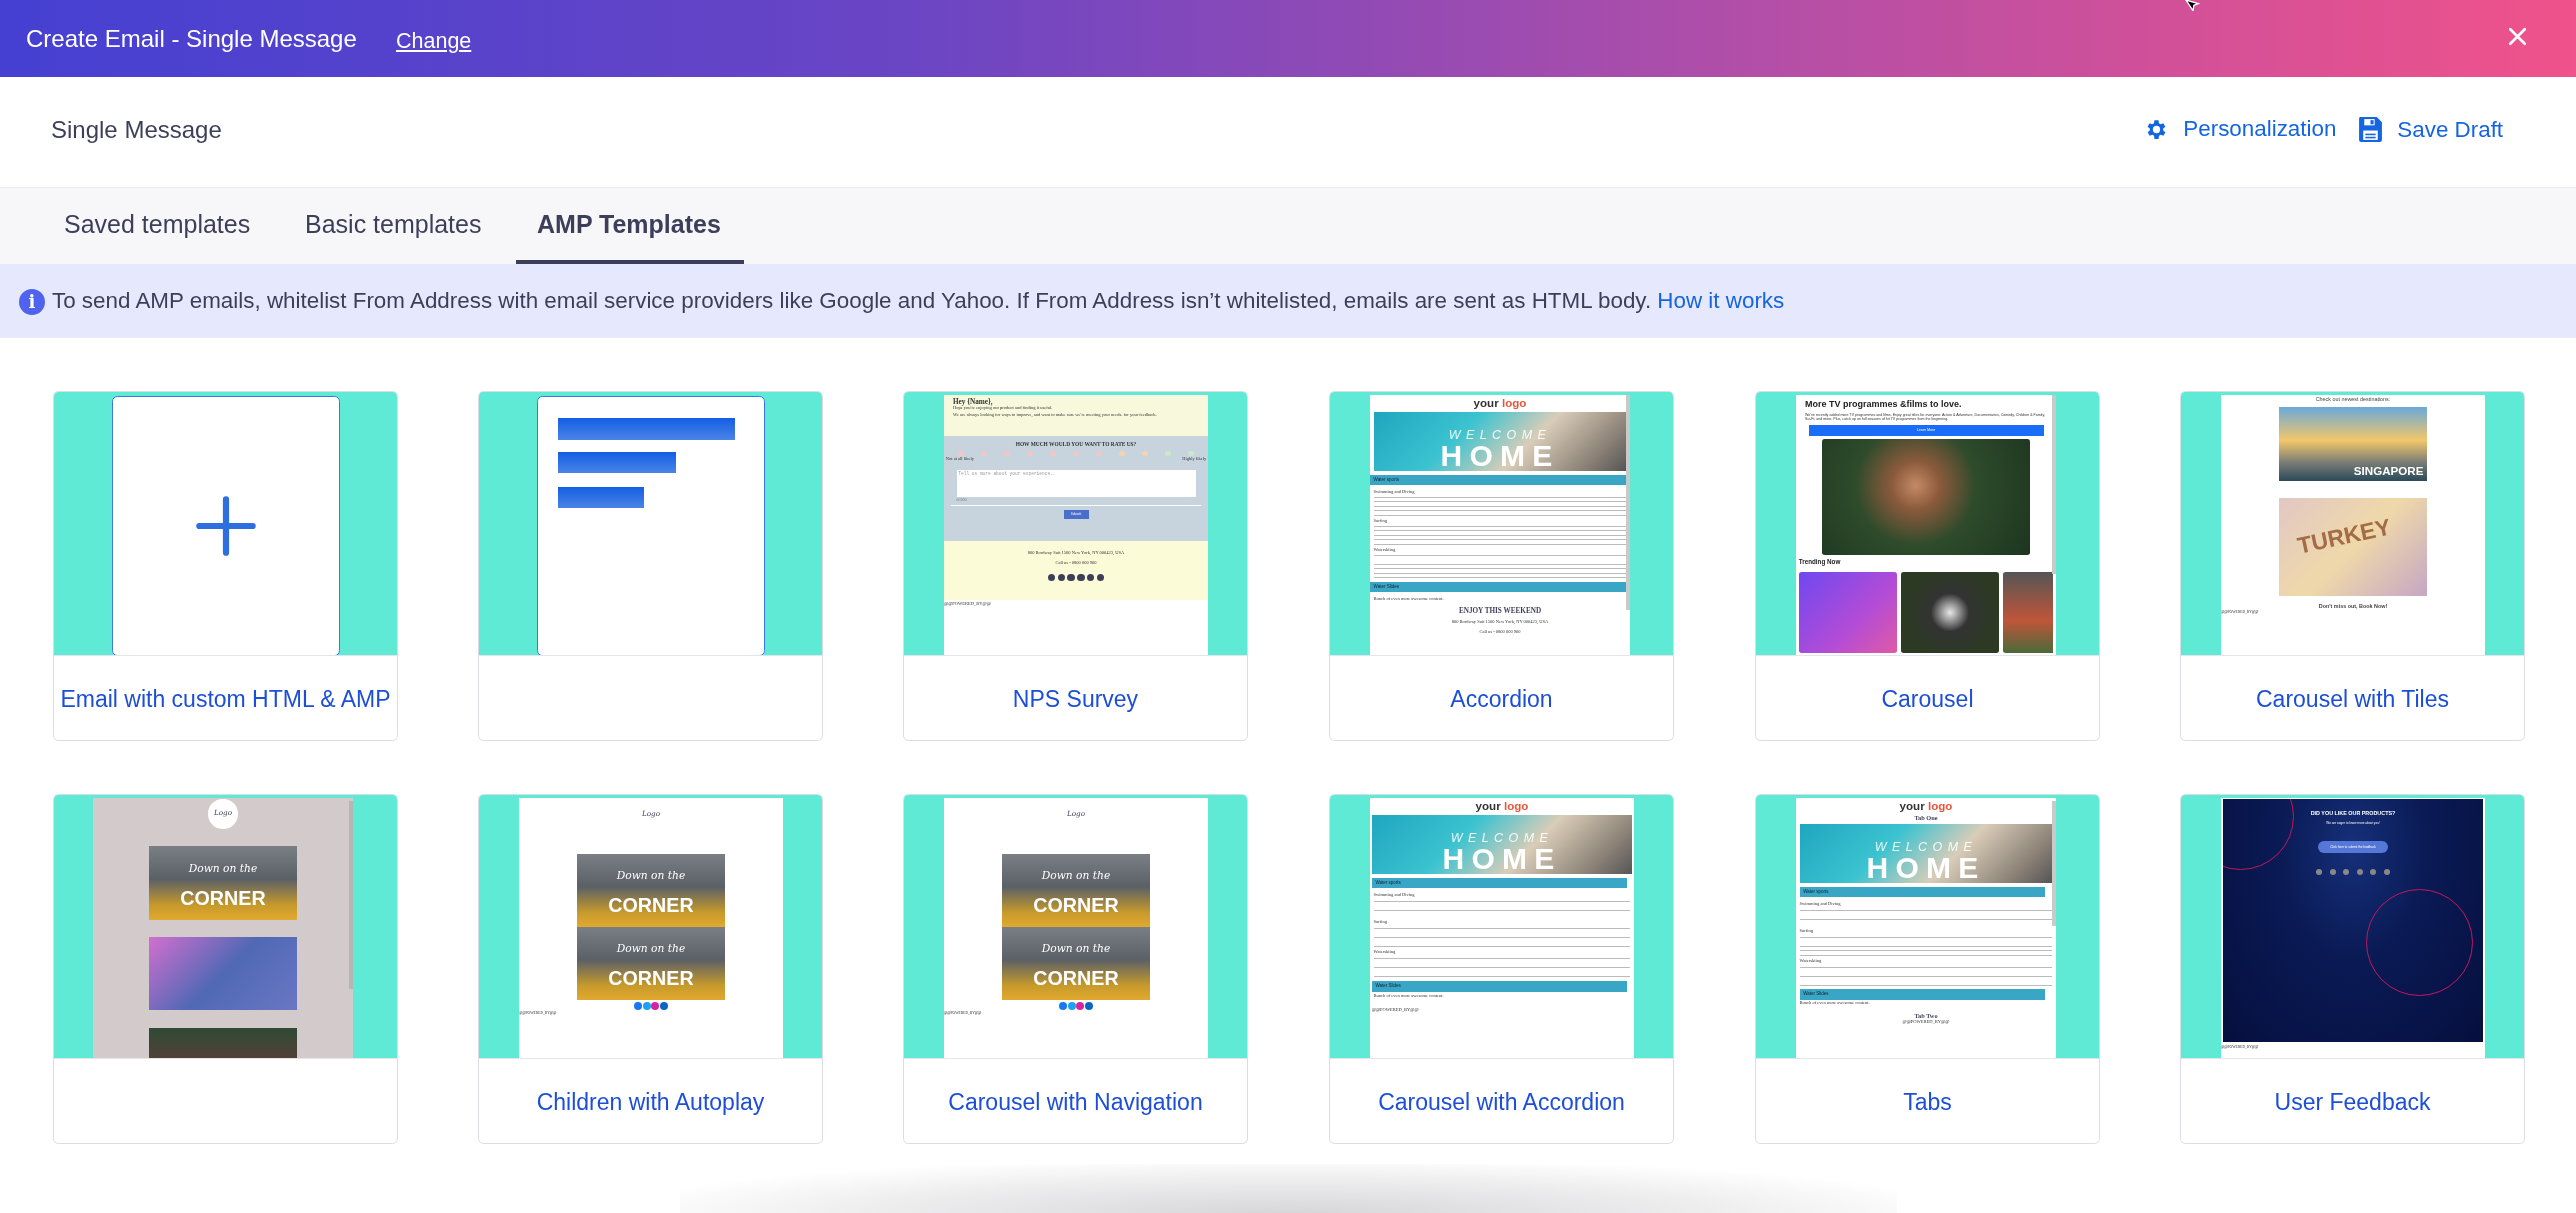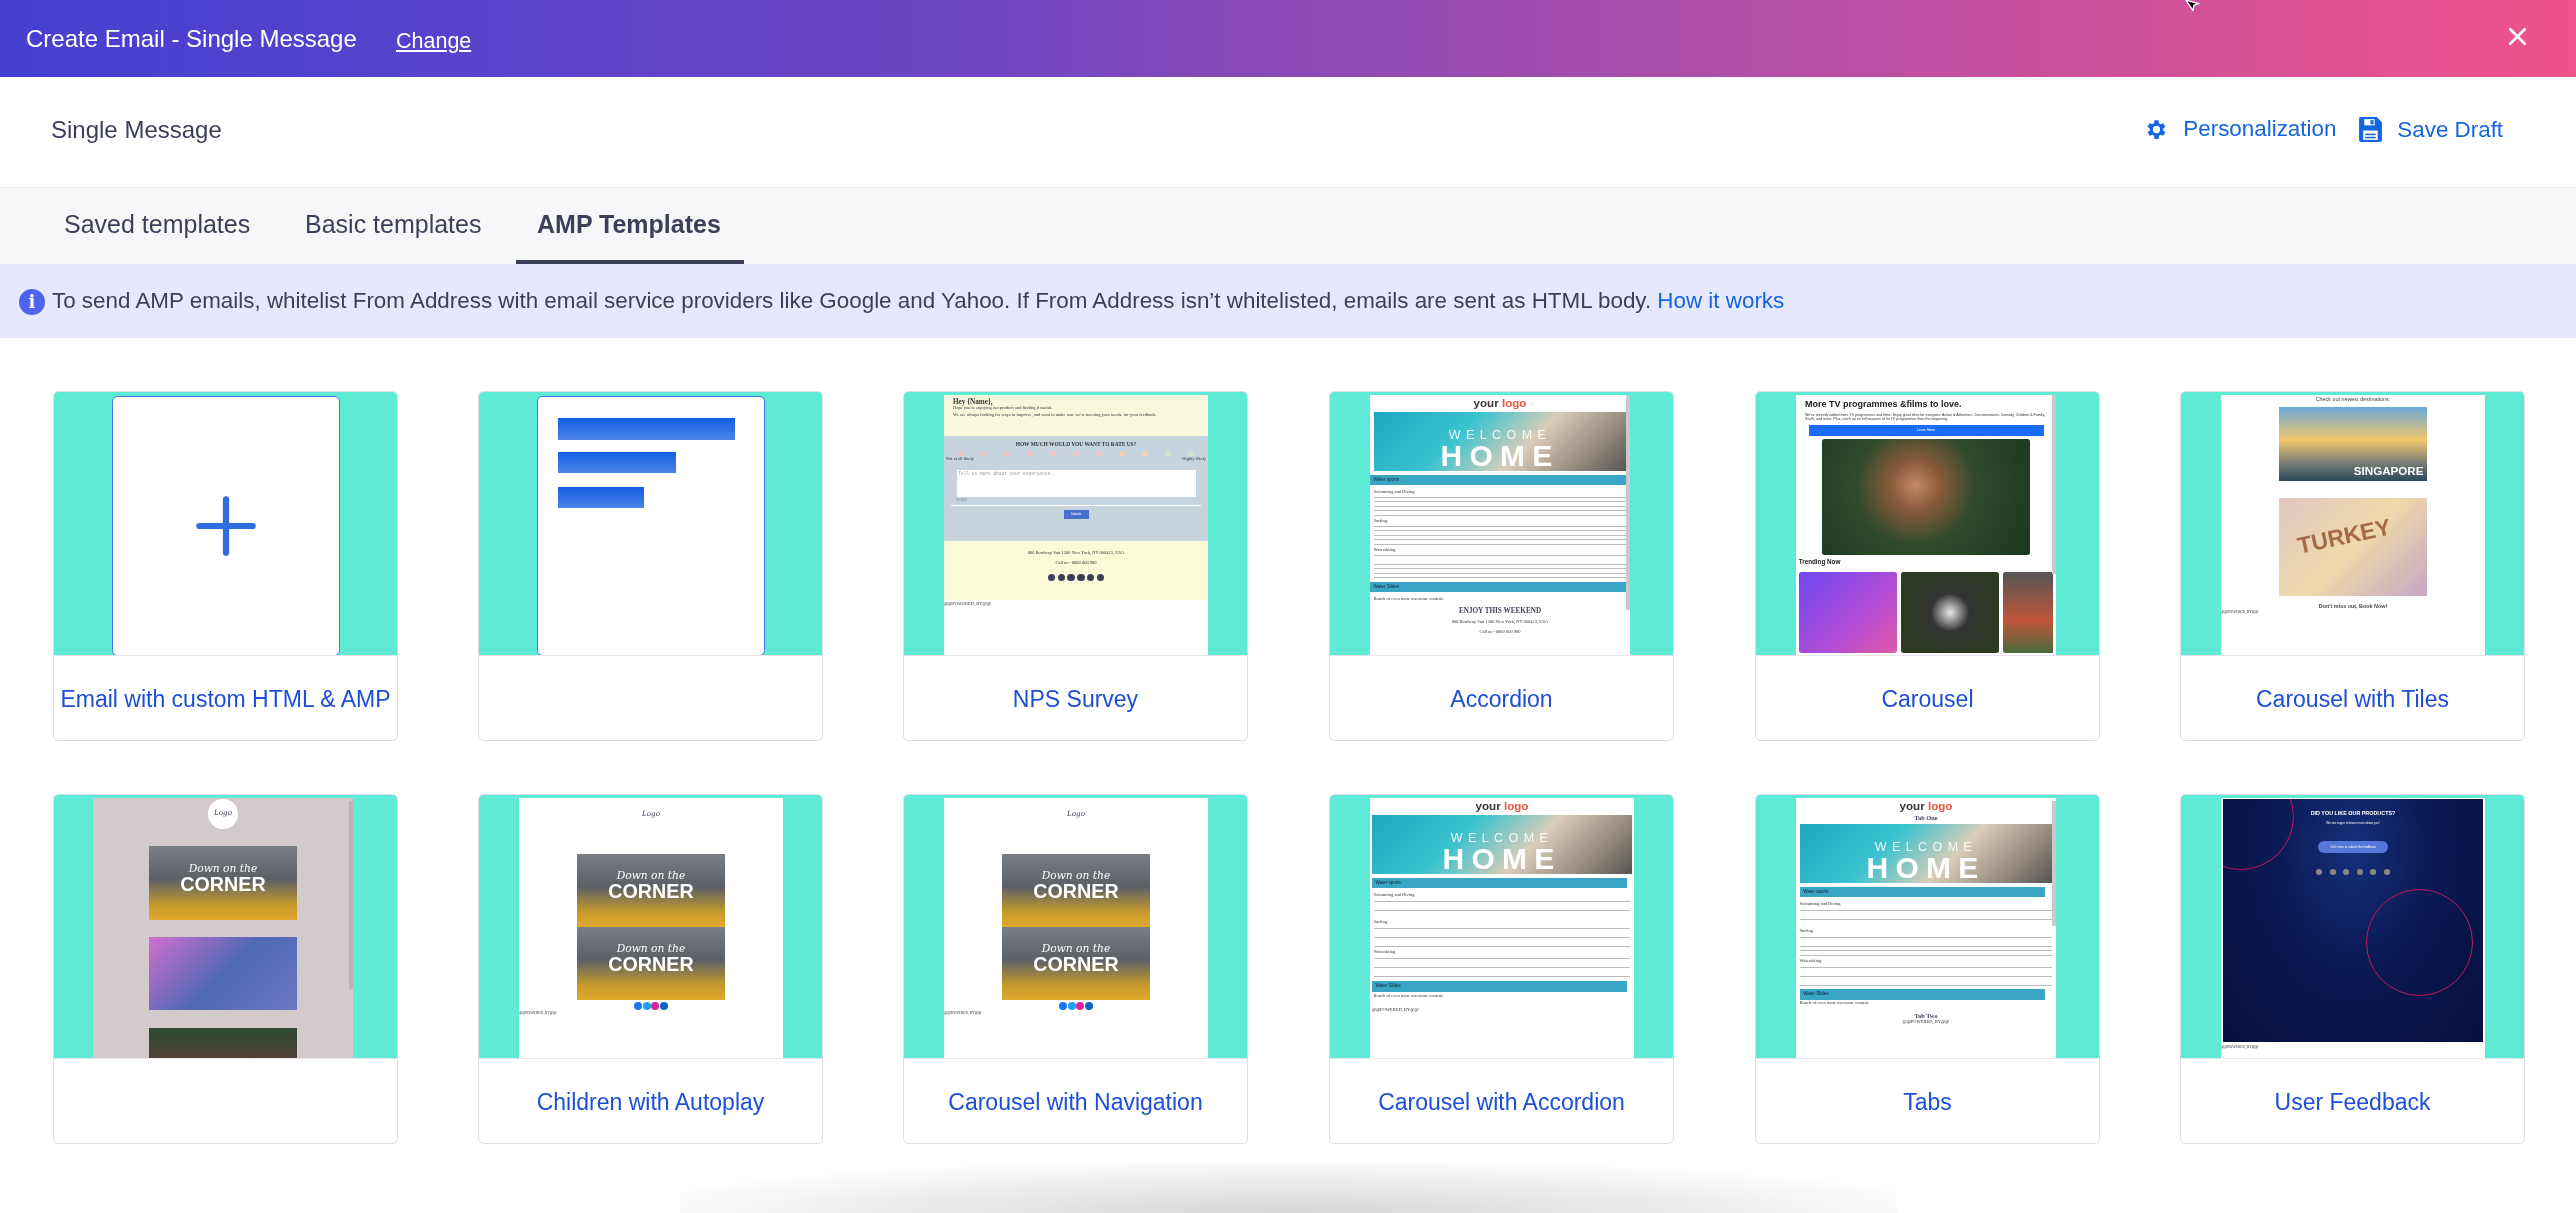--- a/index.html
+++ b/index.html
@@ -22,27 +22,27 @@
   .info .text { position: absolute; left: 52px; top: 24px; font-size: 22.4px; color: #3d3f5a; white-space: nowrap; }
   .info .link { color: #1565e0; cursor: pointer; }
   .card { position: absolute; width: 345px; height: 350px; border: 0.9px solid #dcdce6; border-radius: 5.4px; background: #fff; overflow: hidden; cursor: pointer; }
   .card .thumb { position: absolute; left: 0; top: 0; width: 100%; height: 264px; background: #5eead4; border-bottom: 0.9px solid #e4e4ea; overflow: hidden; }
   .card .label { position: absolute; left: 0; top: 264px; width: 100%; height: 86px; display: flex; align-items: center; justify-content: center; font-size: 23px; color: #1d4ed8; }
   .paper { position: absolute; left: 39px; top: 2.7px; width: 264px; height: 261px; background: #fff; overflow: hidden; }
   .blank-frame { position: absolute; left: 58px; top: 3.6px; width: 228px; height: 260px; border: 1.8px solid #3b78e7; border-radius: 5.4px; background: #fff; }
   .tiny { font-family: "Liberation Serif", serif; font-size: 4.5px; color: #333; line-height: 6.3px; }
   .bar-teal { background: #3aa6c6; height: 10.7px; margin: 3.6px 0; font-size: 4.5px; padding-left: 3.6px; line-height: 10.7px; color: #123; }
   .beach { height: 59px; background: linear-gradient(135deg, #1ea6c0 0%, #3cc3d0 35%, #d9cdb8 60%, #8c8277 85%, #555 100%); position: relative; color: #fff; text-align: center; }
-  .beach .w { position: absolute; left: 0; right: 0; top: 16px; font-size: 12.5px; letter-spacing: 5.4px; font-weight: 300; opacity: 0.9; }
+  .beach .w { position: absolute; left: 0; right: 0; top: 16px; font-size: 12.5px; letter-spacing: 5.4px; font-weight: 300; opacity: 0.9; font-style: italic; }
   .beach .h { position: absolute; left: 0; right: 0; top: 27px; font-size: 30px; letter-spacing: 7.2px; font-weight: bold; }
   .logo-text { text-align: center; font-size: 11.6px; color: #333; font-weight: bold; }
   .logo-text span { color: #e4573d; }
   .corner { background: linear-gradient(180deg, #7a7f85 0%, #5b6066 45%, #c69a2c 80%, #e2a92e 100%); color: #fff; text-align: center; position: relative; }
   .corner .s { font-family: "DejaVu Serif", serif; font-style: italic; font-size: 10.7px; }
-  .corner .b { font-weight: bold; font-size: 19.7px; line-height: 19.7px; }
+  .corner .b { font-weight: bold; font-size: 19.7px; line-height: 19.7px; margin-top: 14px; }
   .shadow-bottom { position: absolute; left: 680px; top: 1164px; width: 1217px; height: 50px; background: radial-gradient(ellipse at center bottom, #d6d6d9 0%, #eeeeef 50%, #ffffff 80%); }
 </style>
 </head>
 <body>
 
 <div class="header">
   <span class="title">Create Email - Single Message</span>
   <span class="change">Change</span>
   <svg class="cursor" viewBox="0 0 20 12">
       <path d="M2 0 L10 12 L11 6 L16 4 Z" fill="#000" stroke="#fff" stroke-width="1.5"></path>

